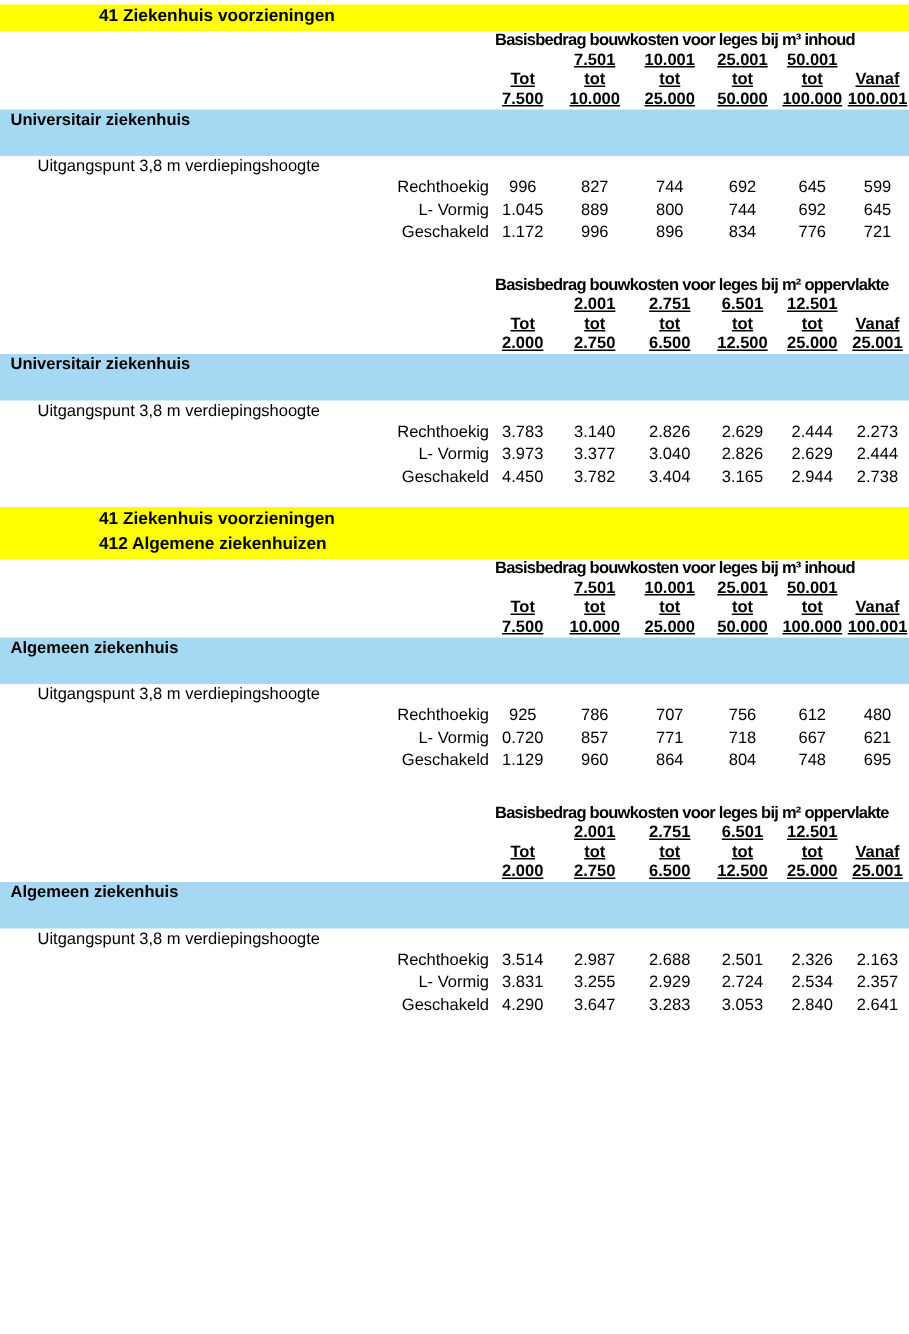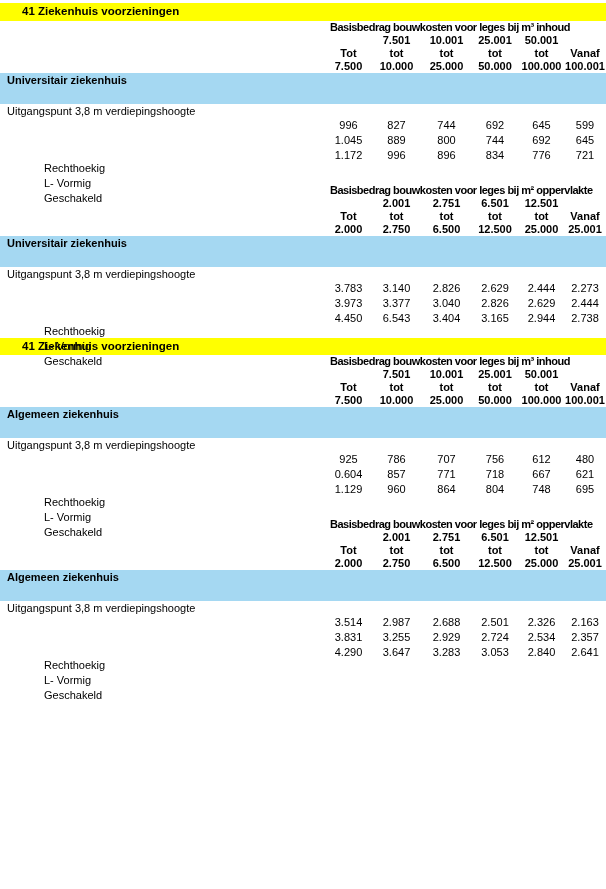--- a/index.html
+++ b/index.html
@@ -1,26 +1,26 @@
 <!DOCTYPE html>
 <html><head>
 <meta charset="utf-8">
 <style>
   html,body{margin:0;padding:0;background:#ffffff;}
   body{font-family:"Liberation Sans",sans-serif;color:#000;}
   .page{position:relative;width:606px;height:889px;background:#fff;overflow:hidden;box-sizing:border-box;padding-top:3px;}
   .yblock{background:#FFFF00;width:606px;}
-  .yrow{height:17.5px;line-height:17.5px;font-size:11.5px;font-weight:bold;padding-left:22px;white-space:nowrap;}
-  .hrow{height:13px;line-height:13px;font-size:11px;font-weight:bold;}
+  .yrow{height:17.5px;line-height:17.5px;font-size:11.5px;font-weight:bold;padding-left:22px;white-space:nowrap;margin-left:44px;}
+  .hrow{height:13px;line-height:13px;font-size:11px;font-weight:bold;text-decoration:underline;}
   .ttl{display:inline-block;margin-left:330px;font-size:11px;font-weight:bold;letter-spacing:-0.5px;white-space:nowrap;}
   .grid{display:grid;grid-template-columns:326px 45px 51px 49px 48px 45px 42px;}
   .c{text-align:center;white-space:nowrap;}
-  .lab{text-align:left;margin-top:43px;}
+  .lab{text-align:right;}
   .band{height:31px;line-height:15px;background:#A5D8F2;font-size:11px;font-weight:bold;padding-left:7px;width:599px;}
-  .note{height:14px;line-height:14px;font-size:11px;padding-left:7px;}
+  .note{height:14px;line-height:14px;font-size:11px;padding-left:25px;}
   .drow{height:15px;line-height:15px;font-size:11px;font-weight:normal;}
   .rowlab{padding-left:44px;}
   .gap{height:21px;}
   .sgap{height:12px;}
 </style>
 </head>
 <body>
 
 <div class="page">
 
@@ -135,32 +135,33 @@
       <span class="c">3.973</span>
       <span class="c">3.377</span>
       <span class="c">3.040</span>
       <span class="c">2.826</span>
       <span class="c">2.629</span>
       <span class="c">2.444</span>
     </div>
     <div class="drow grid">
       <span class="c lab rowlab">Geschakeld</span>
       <span class="c">4.450</span>
-      <span class="c">6.543</span>
+      <span class="c">3.782</span>
       <span class="c">3.404</span>
       <span class="c">3.165</span>
       <span class="c">2.944</span>
       <span class="c">2.738</span>
     </div>
   </div>
 
   <div class="sgap"></div>
 
   <div class="yblock">
     <div class="yrow">41 Ziekenhuis voorzieningen</div>
+    <div class="yrow">412 Algemene ziekenhuizen</div>
   </div>
 
   <div>
     <div class="hrow"><span class="ttl">Basisbedrag bouwkosten voor leges bij m³ inhoud</span></div>
     <div class="hrow grid">
       <span class="c lab"></span>
       <span class="c"></span>
       <span class="c">7.501</span>
       <span class="c">10.001</span>
       <span class="c">25.001</span>
@@ -191,21 +192,21 @@
       <span class="c lab rowlab">Rechthoekig</span>
       <span class="c">925</span>
       <span class="c">786</span>
       <span class="c">707</span>
       <span class="c">756</span>
       <span class="c">612</span>
       <span class="c">480</span>
     </div>
     <div class="drow grid">
       <span class="c lab rowlab">L- Vormig</span>
-      <span class="c">0.604</span>
+      <span class="c">0.720</span>
       <span class="c">857</span>
       <span class="c">771</span>
       <span class="c">718</span>
       <span class="c">667</span>
       <span class="c">621</span>
     </div>
     <div class="drow grid">
       <span class="c lab rowlab">Geschakeld</span>
       <span class="c">1.129</span>
       <span class="c">960</span>

